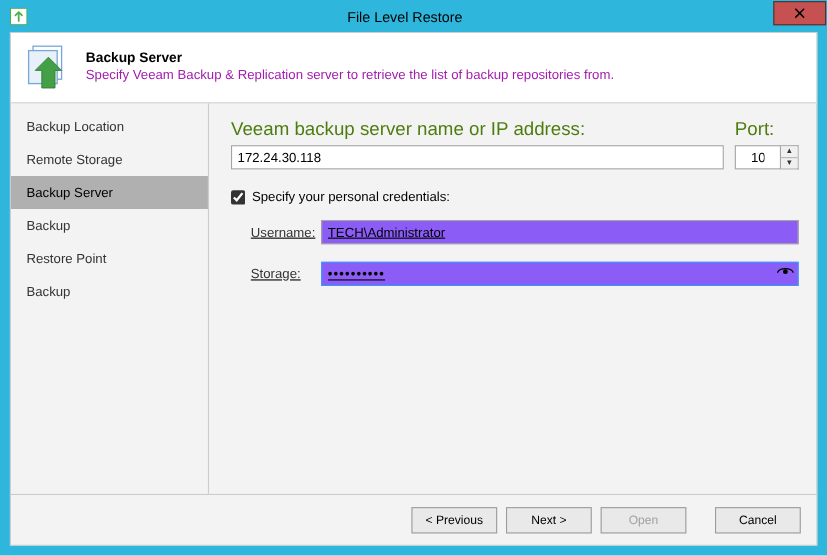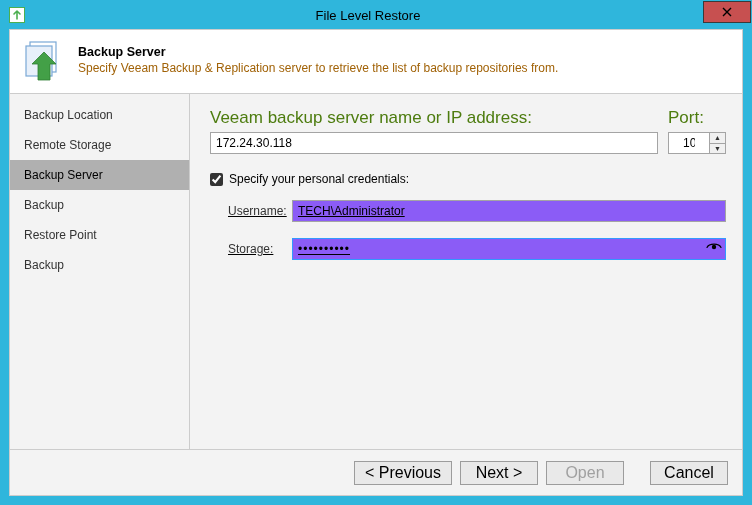--- a/index.html
+++ b/index.html
@@ -73,21 +73,21 @@
     height: 64px;
   }
   .header-icon {
     width: 48px;
     height: 48px;
     margin-right: 10px;
     flex-shrink: 0;
   }
   .header-text { display: flex; flex-direction: column; }
   .header-title { font-weight: bold; font-size: 12.5px; color: #000; margin-bottom: 2px; }
-  .header-desc { font-size: 12px; color: #a16207; }
+  .header-desc { font-size: 12px; color: #a21caf; }
   .body {
     flex: 1;
     display: flex;
     min-height: 0;
   }
   .sidebar {
     width: 180px;
     border-right: 1px solid #ccc;
     padding-top: 6px;
   }
@@ -211,21 +211,21 @@
     gap: 8px;
     background: #f3f3f3;
   }
   .btn {
     min-width: 78px;
     height: 24px;
     border: 1px solid #9c9c9c;
     background: #e9e9e9;
     color: #000;
     font-family: inherit;
-    font-size: 16px;
+    font-size: 11px;
     cursor: pointer;
     text-align: center;
     padding: 0 10px;
   }
   .btn.disabled {
     color: #a0a0a0;
     cursor: default;
   }
   .btn.cancel { margin-left: 18px; }
   input[type=password] { letter-spacing: 1px; }

